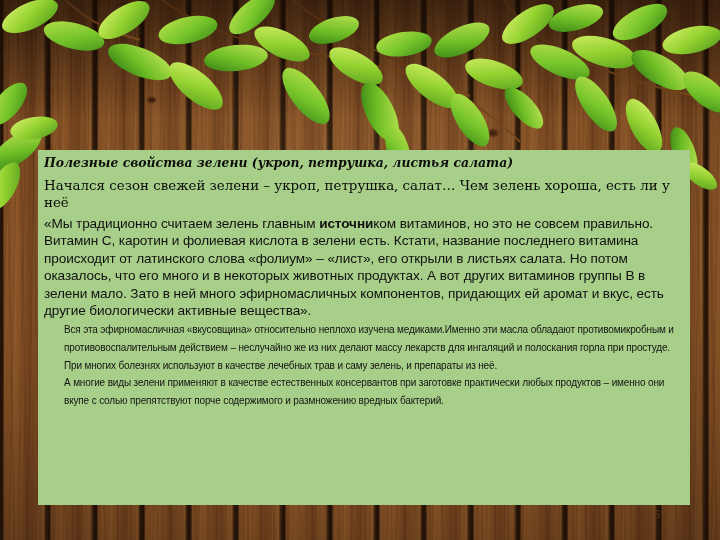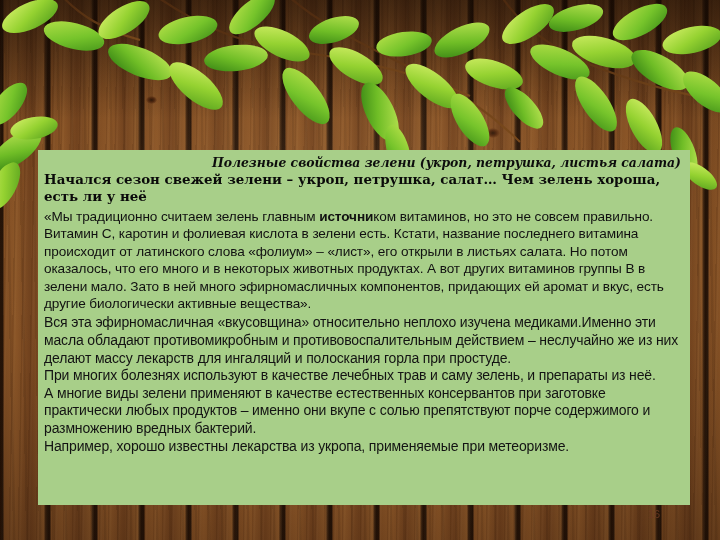--- a/index.html
+++ b/index.html
@@ -84,46 +84,46 @@
     padding: 5px 9px 4px 6px;
   }
   .panel-title {
     font-family: "DejaVu Serif", "Liberation Serif", serif;
     font-style: italic;
     font-weight: 700;
     font-size: 12.4px;
     line-height: 15px;
     color: #0d0d0d;
     white-space: nowrap;
-    text-align: right;
   }
   .panel-lead {
     font-family: "DejaVu Serif", "Liberation Serif", serif;
-    font-weight: 700;
+    font-weight: 400;
     font-size: 13.4px;
     line-height: 16.5px;
     color: #0a0a0a;
-    margin-top: 1px;
+    margin-top: 8px;
   }
   .panel-quote {
     font-family: "Liberation Sans", sans-serif;
     font-size: 13.6px;
     line-height: 17.4px;
     color: #111;
     margin-top: 4px;
     letter-spacing: -0.1px;
   }
   .panel-quote b { font-weight: 700; text-align: right; }
   .panel-note {
     font-family: "Liberation Sans", sans-serif;
-    font-size: 14px;
+    font-size: 10px;
     line-height: 17.6px;
     color: #131313;
     margin-top: 2px;
     letter-spacing: -0.15px;
+    margin-left: 20px;
   }
   .panel-note + .panel-note { margin-top: 0; }
 
   .page-number {
     position: absolute;
     left: 648px;
     top: 508px;
     font-family: "Liberation Sans", sans-serif;
     font-size: 11px;
     color: #6b3a22;
@@ -219,17 +219,16 @@
 
   <div class="panel">
     <div class="panel-title">Полезные свойства зелени (укроп, петрушка, листья салата)</div>
     <div class="panel-lead">Начался сезон свежей зелени – укроп, петрушка, салат… Чем зелень хороша, есть ли у неё</div>
 
     <div class="panel-quote"><span>«Мы традиционно считаем зелень главным </span><b>источни</b><span>ком витаминов, но это не совсем правильно. Витамин С, каротин и фолиевая кислота в зелени есть. Кстати, название последнего витамина происходит от латинского слова «фолиум» – «лист», его открыли в листьях салата. Но потом оказалось, что его много и в некоторых животных продуктах. А вот других витаминов группы В в зелени мало. Зато в ней много эфирномасличных компонентов, придающих ей аромат и вкус, есть другие биологически активные вещества».</span></div>
 
     <div class="panel-note">Вся эта эфирномасличная «вкусовщина» относительно неплохо изучена медиками.Именно эти масла обладают противомикробным и противовоспалительным действием – неслучайно же из них делают массу лекарств для ингаляций и полоскания горла при простуде.</div>
     <div class="panel-note">При многих болезнях используют в качестве лечебных трав и саму зелень, и препараты из неё.</div>
     <div class="panel-note">А многие виды зелени применяют в качестве естественных консервантов при заготовке практически любых продуктов – именно они вкупе с солью препятствуют порче содержимого и размножению вредных бактерий.</div>
-    <div class="panel-note">Например, хорошо известны лекарства из укропа, применяемые при метеоризме.</div>
   </div>
 
   <div class="page-number">16</div>
 </div>
 
 </body></html>

